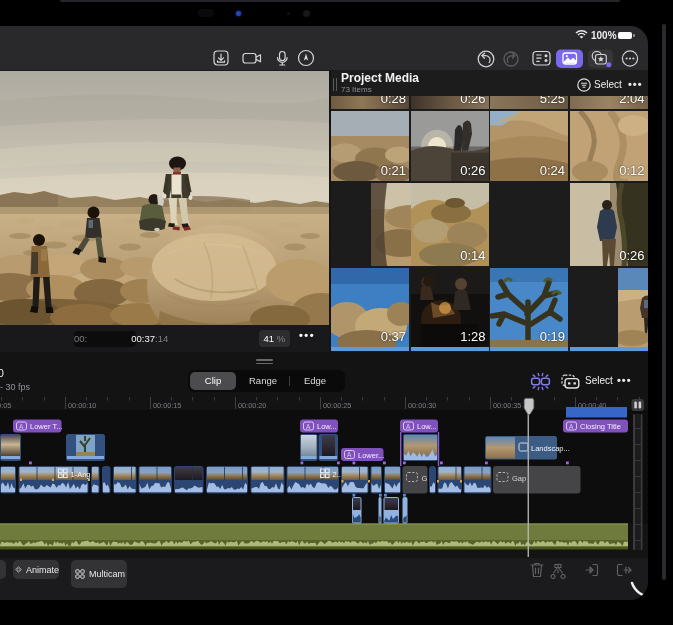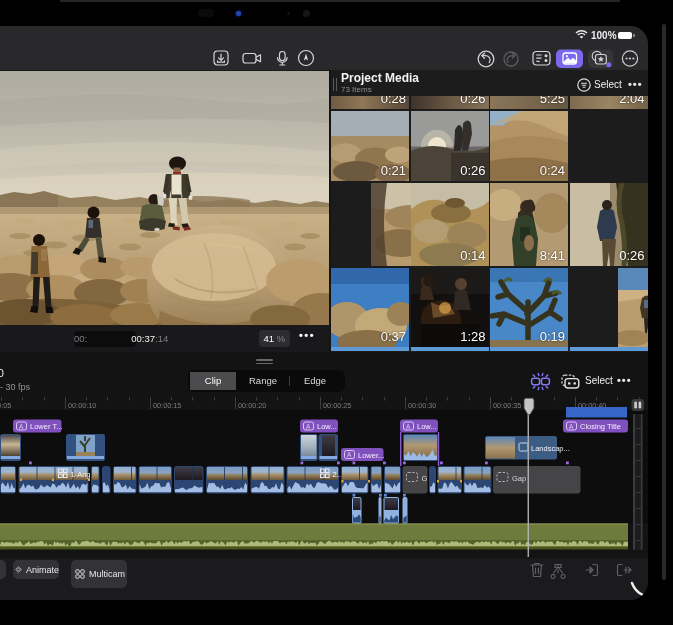--- a/index.html
+++ b/index.html
@@ -279,52 +279,48 @@
      <rect x="40" y="40" width="38" height="28" fill="#3a342c"></rect>
           </svg><span class="dur">0:26</span></div>
    <div class="cell" style="left:159px;top:40.5px;width:78px;height:70.5px;">
      <svg width="78" height="71" viewBox="0 0 78 68" preserveAspectRatio="none">
             <rect width="78" height="68" fill="#b29468"></rect>
      <path d="M0 0 H34 L12 14 H0 Z" fill="#93b0c8"></path>
      <path d="M0 14 Q30 4 52 14 T78 24 V0 H30 Z" fill="#c4a979" opacity=".8"></path>
      <path d="M0 30 Q40 18 78 30 V68 H0 Z" fill="#a8895c"></path>
      <path d="M0 48 Q40 40 78 50 V68 H0 Z" fill="#8f7148"></path>
           </svg><span class="dur">0:24</span></div>
+   <div class="cell" style="left:238.5px;top:40.5px;width:78px;height:70.5px;">
+     <svg width="78" height="71" viewBox="0 0 78 68" preserveAspectRatio="none">
+            <rect width="78" height="68" fill="#c0a276"></rect>
+     <path d="M10 0 Q30 20 22 40 T30 68" stroke="#9a7e55" stroke-width="5" fill="none"></path>
+     <path d="M40 0 Q60 24 50 48 T58 68" stroke="#ac8f63" stroke-width="7" fill="none"></path>
+     <ellipse cx="64" cy="14" rx="16" ry="10" fill="#cdb185"></ellipse>
+     <ellipse cx="20" cy="58" rx="18" ry="10" fill="#a98c5f"></ellipse>
+          </svg><span class="dur">0:12</span></div>
 
    <div class="cell" style="left:0;top:113px;width:72px;height:82.5px;margin-left:40px;">
      <svg width="78" height="83">
             <rect width="78" height="83" fill="#b79a6e"></rect>
      <rect width="78" height="26" fill="#cdc2a8"></rect>
      <ellipse cx="40" cy="34" rx="26" ry="12" fill="#a0845a"></ellipse>
      <ellipse cx="66" cy="48" rx="18" ry="12" fill="#c3a678"></ellipse>
      <ellipse cx="30" cy="60" rx="26" ry="14" fill="#8a7048"></ellipse>
      <path d="M0 0 H16 Q10 40 16 83 H0 Z" fill="#4e4030" opacity=".85"></path>
           </svg><span class="dur">0:13</span></div>
    <div class="cell" style="left:79.5px;top:113px;width:78px;height:82.5px;">
      <svg width="78" height="83">
             <rect width="78" height="83" fill="#c6bda6"></rect>
      <path d="M0 26 Q20 10 40 22 T78 18 V83 H0 Z" fill="#b09258"></path>
      <ellipse cx="40" cy="30" rx="20" ry="10" fill="#8a7040"></ellipse>
      <ellipse cx="20" cy="48" rx="18" ry="12" fill="#b39d72"></ellipse>
      <ellipse cx="56" cy="52" rx="20" ry="13" fill="#9c8458"></ellipse>
      <ellipse cx="38" cy="72" rx="30" ry="12" fill="#8d7a50"></ellipse>
      <ellipse cx="44" cy="20" rx="10" ry="5" fill="#6d5832"></ellipse>
           </svg><span class="dur">0:14</span></div>
-   <div class="cell" style="left:159px;top:113px;width:78px;height:82.5px;">
-     <svg width="78" height="83">
-            <rect width="78" height="83" fill="#b49a72"></rect>
-     <ellipse cx="14" cy="22" rx="18" ry="16" fill="#c8ad80"></ellipse>
-     <ellipse cx="62" cy="30" rx="18" ry="20" fill="#a5885c"></ellipse>
-     <path d="M28 30 q8-10 14-2 l2 8 -2 6 h-14z" fill="#2f2e20"></path>
-     <circle cx="37" cy="24" r="7" fill="#3c2e24"></circle>
-     <path d="M36 18 q6-4 8 2 q4 8-4 10 q-8 2-8-6 q0-4 4-6z" fill="#35281e"></path>
-     <path d="M26 36 q10-8 18 0 l4 20 -2 27 h-22 l-2-27z" fill="#32402a"></path>
-     <path d="M30 44 h10 v14 h-10z" fill="#23301e"></path>
-     <ellipse cx="39" cy="60" rx="5" ry="8" fill="#8b6f4c"></ellipse>
-          </svg><span class="dur">8:41</span></div>
    <div class="cell" style="left:238.5px;top:113px;width:78px;height:82.5px;">
      <svg width="78" height="83">
             <rect width="78" height="83" fill="#9b8a6e"></rect>
      <rect width="40" height="83" fill="#c9bda4"></rect>
      <path d="M46 0 H78 V83 H58 Z" fill="#35321f"></path>
      <path d="M52 0 q-6 20 0 40 q4 24 2 43" stroke="#4c4729" stroke-width="5" fill="none"></path>
      <path d="M30 28 q8-6 14 0 l3 16 -3 14 h-14 l-3-14z" fill="#2e3b4e"></path>
      <circle cx="37" cy="22" r="5" fill="#2a211a"></circle>
      <path d="M32 56 h14 l-2 27 h-4 l-1-14 -2 14 h-4z" fill="#5a4a33"></path>
           </svg><span class="dur">0:26</span></div>
@@ -379,21 +375,21 @@
    <div class="abs" style="left:159px;top:277px;width:78px;height:3.5px;background:#5e9ad8;"></div>
    <div class="abs" style="left:238.5px;top:277px;width:78px;height:3.5px;background:#5e9ad8;"></div>
   </div>
   <div id="tl">
    <div class="abs" style="left:256px;top:7px;width:17px;height:1.6px;background:#69696d;border-radius:1px;"></div>
    <div class="abs" style="left:256px;top:10.5px;width:17px;height:1.6px;background:#69696d;border-radius:1px;"></div>
    <div class="abs" style="left:-2px;top:15px;color:#f0f0f0;font-size:10.5px;">0</div>
    <div class="abs" style="left:0px;top:29.5px;color:#93939a;font-size:9px;">- 30 fps</div>
 
    <div class="abs" style="left:188px;top:18px;width:157px;height:22px;background:#0a0a0b;border-radius:6px;"></div>
-   <div class="abs" style="left:190px;top:20px;width:46px;height:18px;background:#4c4c4f;border-radius:0;text-align:center;line-height:18px;color:#fff;font-size:9.5px;">Clip</div>
+   <div class="abs" style="left:190px;top:20px;width:46px;height:18px;background:#4c4c4f;border-radius:5px;text-align:center;line-height:18px;color:#fff;font-size:9.5px;">Clip</div>
    <div class="abs" style="left:240px;top:20px;width:46px;height:18px;text-align:center;line-height:18px;color:#ddddde;font-size:9.5px;">Range</div>
    <div class="abs" style="left:288.5px;top:24px;width:1px;height:10px;background:#3c3c3f;"></div>
    <div class="abs" style="left:292px;top:20px;width:46px;height:18px;text-align:center;line-height:18px;color:#ddddde;font-size:9.5px;">Edge</div>
 
    <svg class="abs" style="left:529px;top:20px;" width="56" height="20" viewBox="0 0 56 20">
      <g stroke="#837af0" stroke-width="1.5" fill="none" stroke-linejoin="round">
        <rect x="2.6" y="6.3" width="8" height="6.4" rx="2.2"></rect>
        <rect x="12.4" y="6.3" width="8" height="6.4" rx="2.2"></rect>
      </g>
      <g stroke="#837af0" stroke-width="1.4" fill="none" stroke-linecap="round">

